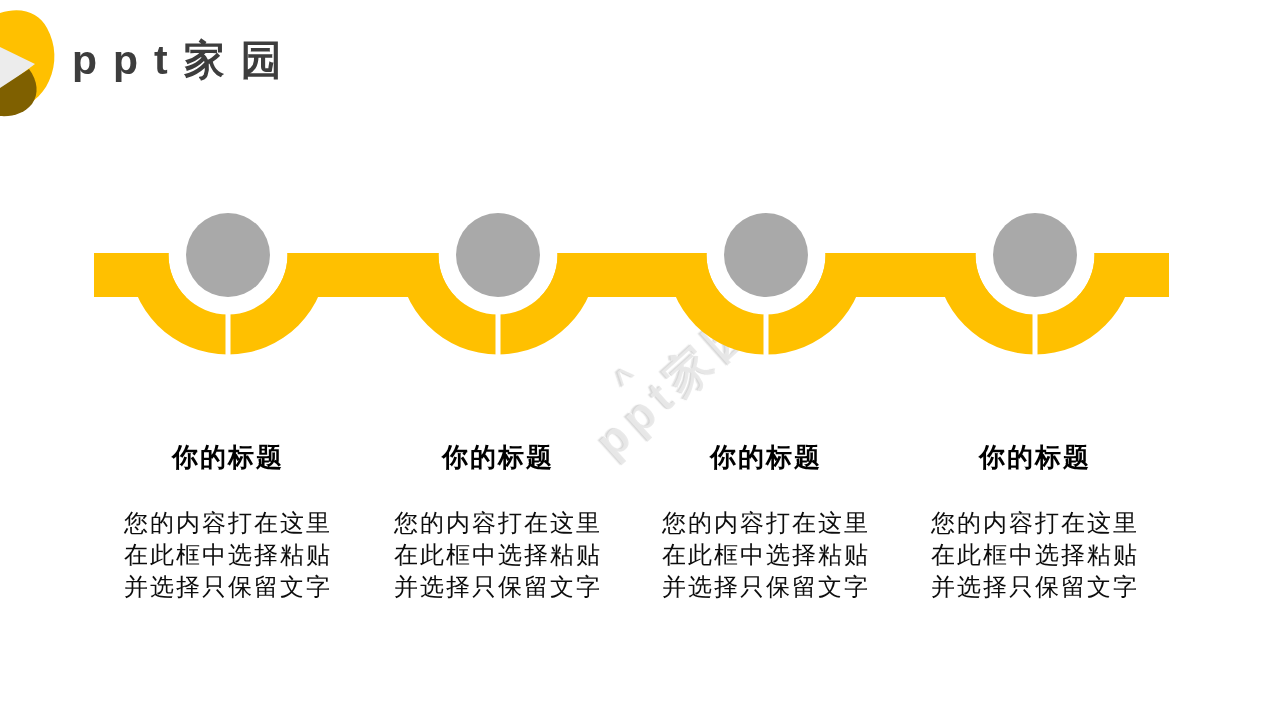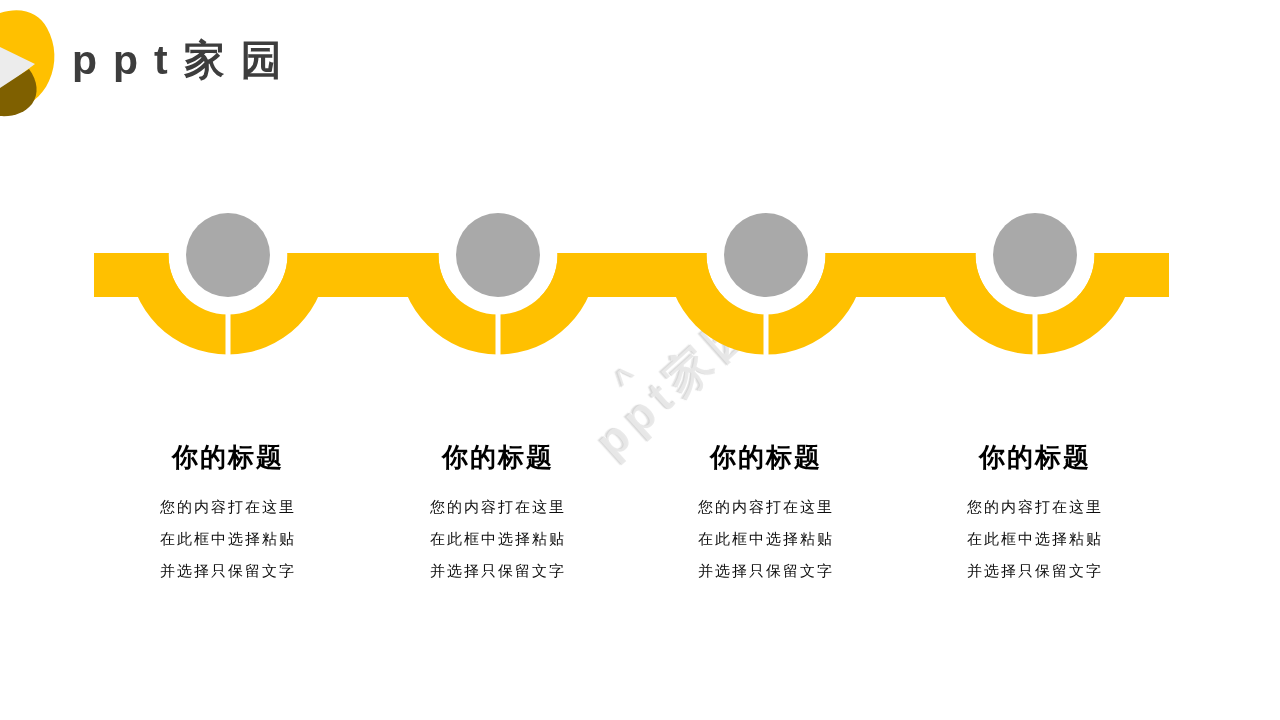--- a/index.html
+++ b/index.html
@@ -49,24 +49,24 @@
     display:block;font-size:34px;letter-spacing:0;
     margin:0 0 -14px -70px;font-weight:bold;
   }
   
   .step-col{
     position:absolute;top:440px;width:240px;
     text-align:center;color:var(--text-color);
   }
   .step-col .step-heading{
     font-size:26px;font-weight:bold;letter-spacing:2px;
-    color:#000;margin-bottom:16px;white-space:nowrap;
+    color:#000;margin-bottom:32px;white-space:nowrap;
   }
   .step-col .step-line{
-    display:block;font-size:15px;letter-spacing:2px;
+    display:block;font-size:24px;letter-spacing:2px;
     line-height:32px;white-space:nowrap;color:#0D0D0D;
   }
 </style>
 </head>
 <body>
 
 <svg class="corner-logo" viewBox="0 0 62 128" aria-hidden="true">
 
   <path d="M 0,13 C 22,6 39,13 47,28 C 56,44 57,64 49,81 C 42,97 28,107 11,110 L 0,110 Z" fill="var(--accent)"></path>
 

